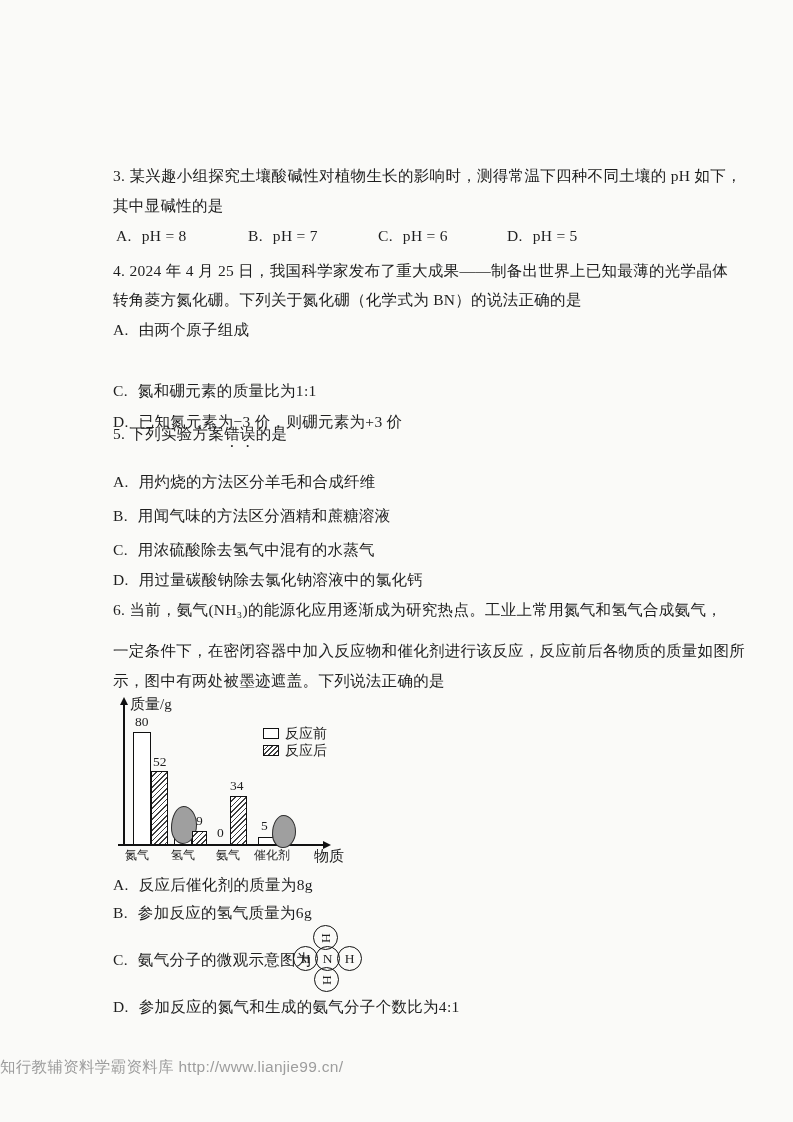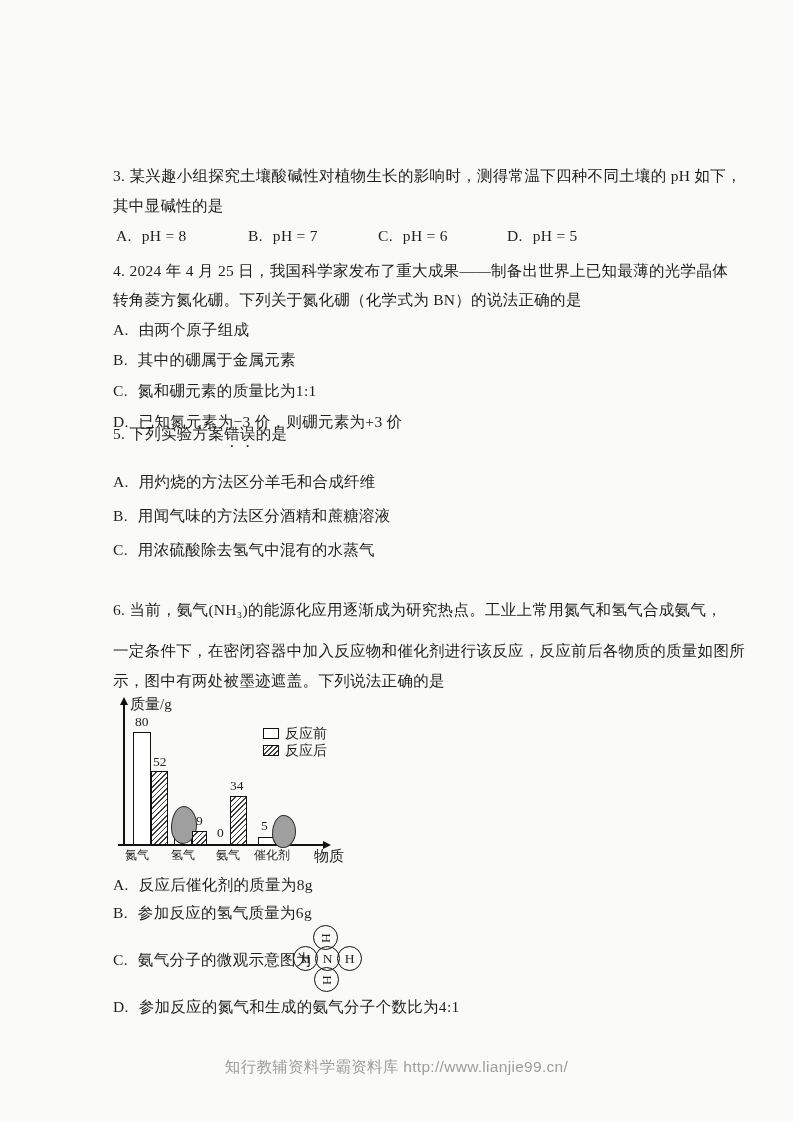--- a/index.html
+++ b/index.html
@@ -46,21 +46,21 @@
   .lg-row{display:flex;align-items:center;height:17px;text-align:right;}
   .lg-box{display:inline-block;width:16px;height:11px;border:1.2px solid #111;background:#fff;margin-right:6px;box-sizing:border-box;}
   .lg-box.h{background:repeating-linear-gradient(135deg,#ffffff 0px,#ffffff 2.2px,#3f3f3f 2.2px,#3f3f3f 3.4px);}
   
   .mol{position:absolute;left:292px;top:925px;width:72px;height:70px;}
   .atom{position:absolute;width:23px;height:23px;border:1.4px solid #111;border-radius:50%;
     display:flex;align-items:center;justify-content:center;font-size:13.5px;background:transparent;}
   .rot{display:inline-block;transform:rotate(90deg);}
   
   .footer{
-    position:absolute;left:0;right:0;top:1057px;text-align:center;
+    position:absolute;left:0;right:0;top:1057px;text-align:left;
     font-family:"Liberation Sans","DejaVu Sans",sans-serif;
     font-size:15.5px;color:#9d9d9d;letter-spacing:0.3px;
   }
 </style>
 </head>
 <body>
 
 <div class="page">
 
   <div class="line" style="top:166px">3. 某兴趣小组探究土壤酸碱性对植物生长的影响时，测得常温下四种不同土壤的 pH 如下，</div>
@@ -76,41 +76,41 @@
   </div>
   <div class="opt-inline" style="left:507px;top:226px">
     <span class="olabel">D.</span><span>pH = 5</span>
   </div>
 
   <div class="line" style="top:261px">4. 2024 年 4 月 25 日，我国科学家发布了重大成果——制备出世界上已知最薄的光学晶体</div>
   <div class="line" style="top:290px">转角菱方氮化硼。下列关于氮化硼（化学式为 BN）的说法正确的是</div>
   <div class="line" style="top:320px">
     <span class="olabel">A.</span><span>由两个原子组成</span>
   </div>
-  <div class="line" style="top:350px">
-    <span class="olabel">B.</span><span>其中的硼属于金属元素</span>
-  </div>
   <div class="line" style="top:381px">
     <span class="olabel">C.</span><span>氮和硼元素的质量比为1:1</span>
   </div>
   <div class="line" style="top:412px">
     <span class="olabel">D.</span><span>已知氮元素为−3 价，则硼元素为+3 价</span>
   </div>
 
   <div class="line" style="top:424px">
     <span>5. 下列实验方案</span><span class="emph">错误</span><span>的是</span>
   </div>
   <div class="line" style="top:506px">
     <span class="olabel">B.</span><span>用闻气味的方法区分酒精和蔗糖溶液</span>
   </div>
   <div class="line" style="top:472px">
     <span class="olabel">A.</span><span>用灼烧的方法区分羊毛和合成纤维</span>
   </div>
   <div class="line" style="top:540px">
     <span class="olabel">C.</span><span>用浓硫酸除去氢气中混有的水蒸气</span>
+  </div>
+  <div class="line" style="top:570px">
+    <span class="olabel">D.</span><span>用过量碳酸钠除去氯化钠溶液中的氯化钙</span>
   </div>
 
   <div class="line" style="top:600px">6. 当前，氨气(NH₃)的能源化应用逐渐成为研究热点。工业上常用氮气和氢气合成氨气，</div>
   <div class="line" style="top:641px">一定条件下，在密闭容器中加入反应物和催化剂进行该反应，反应前后各物质的质量如图所</div>
   <div class="line" style="top:671px">示，图中有两处被墨迹遮盖。下列说法正确的是</div>
 
   <div class="chart">
     <div class="ylab">质量/g</div>
     <div class="yaxis"></div>
     <div class="yarrow"></div>

